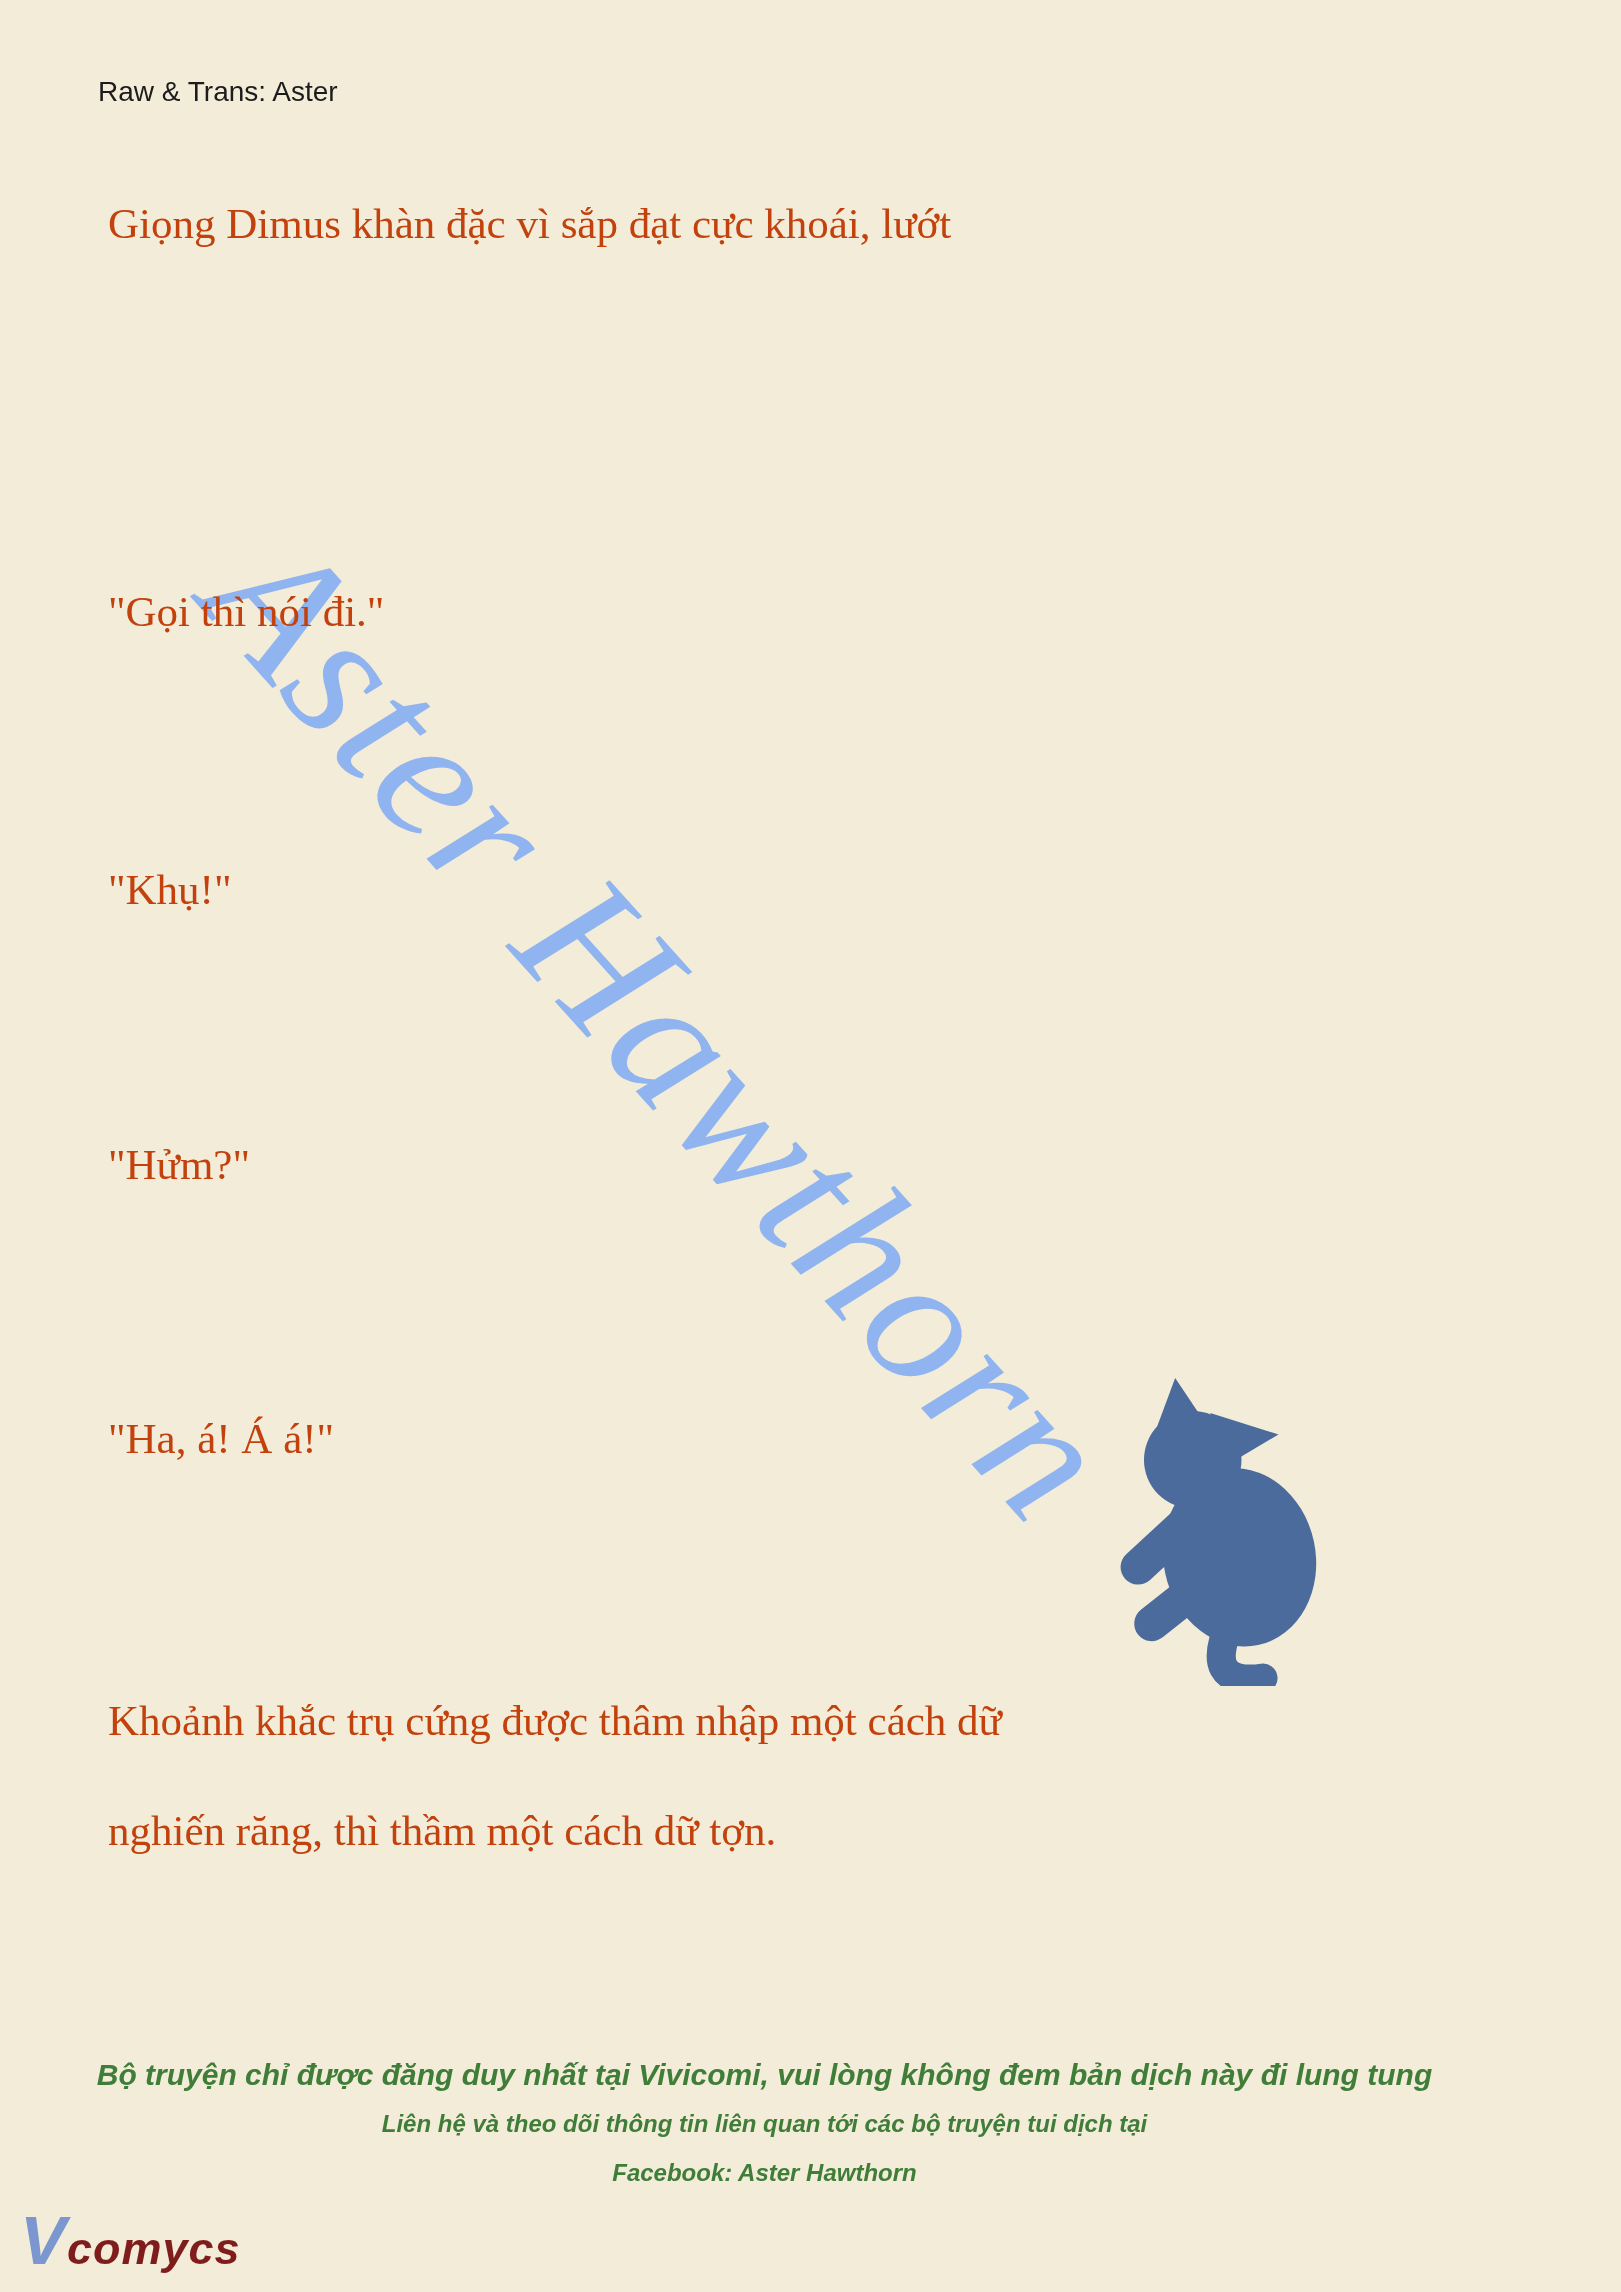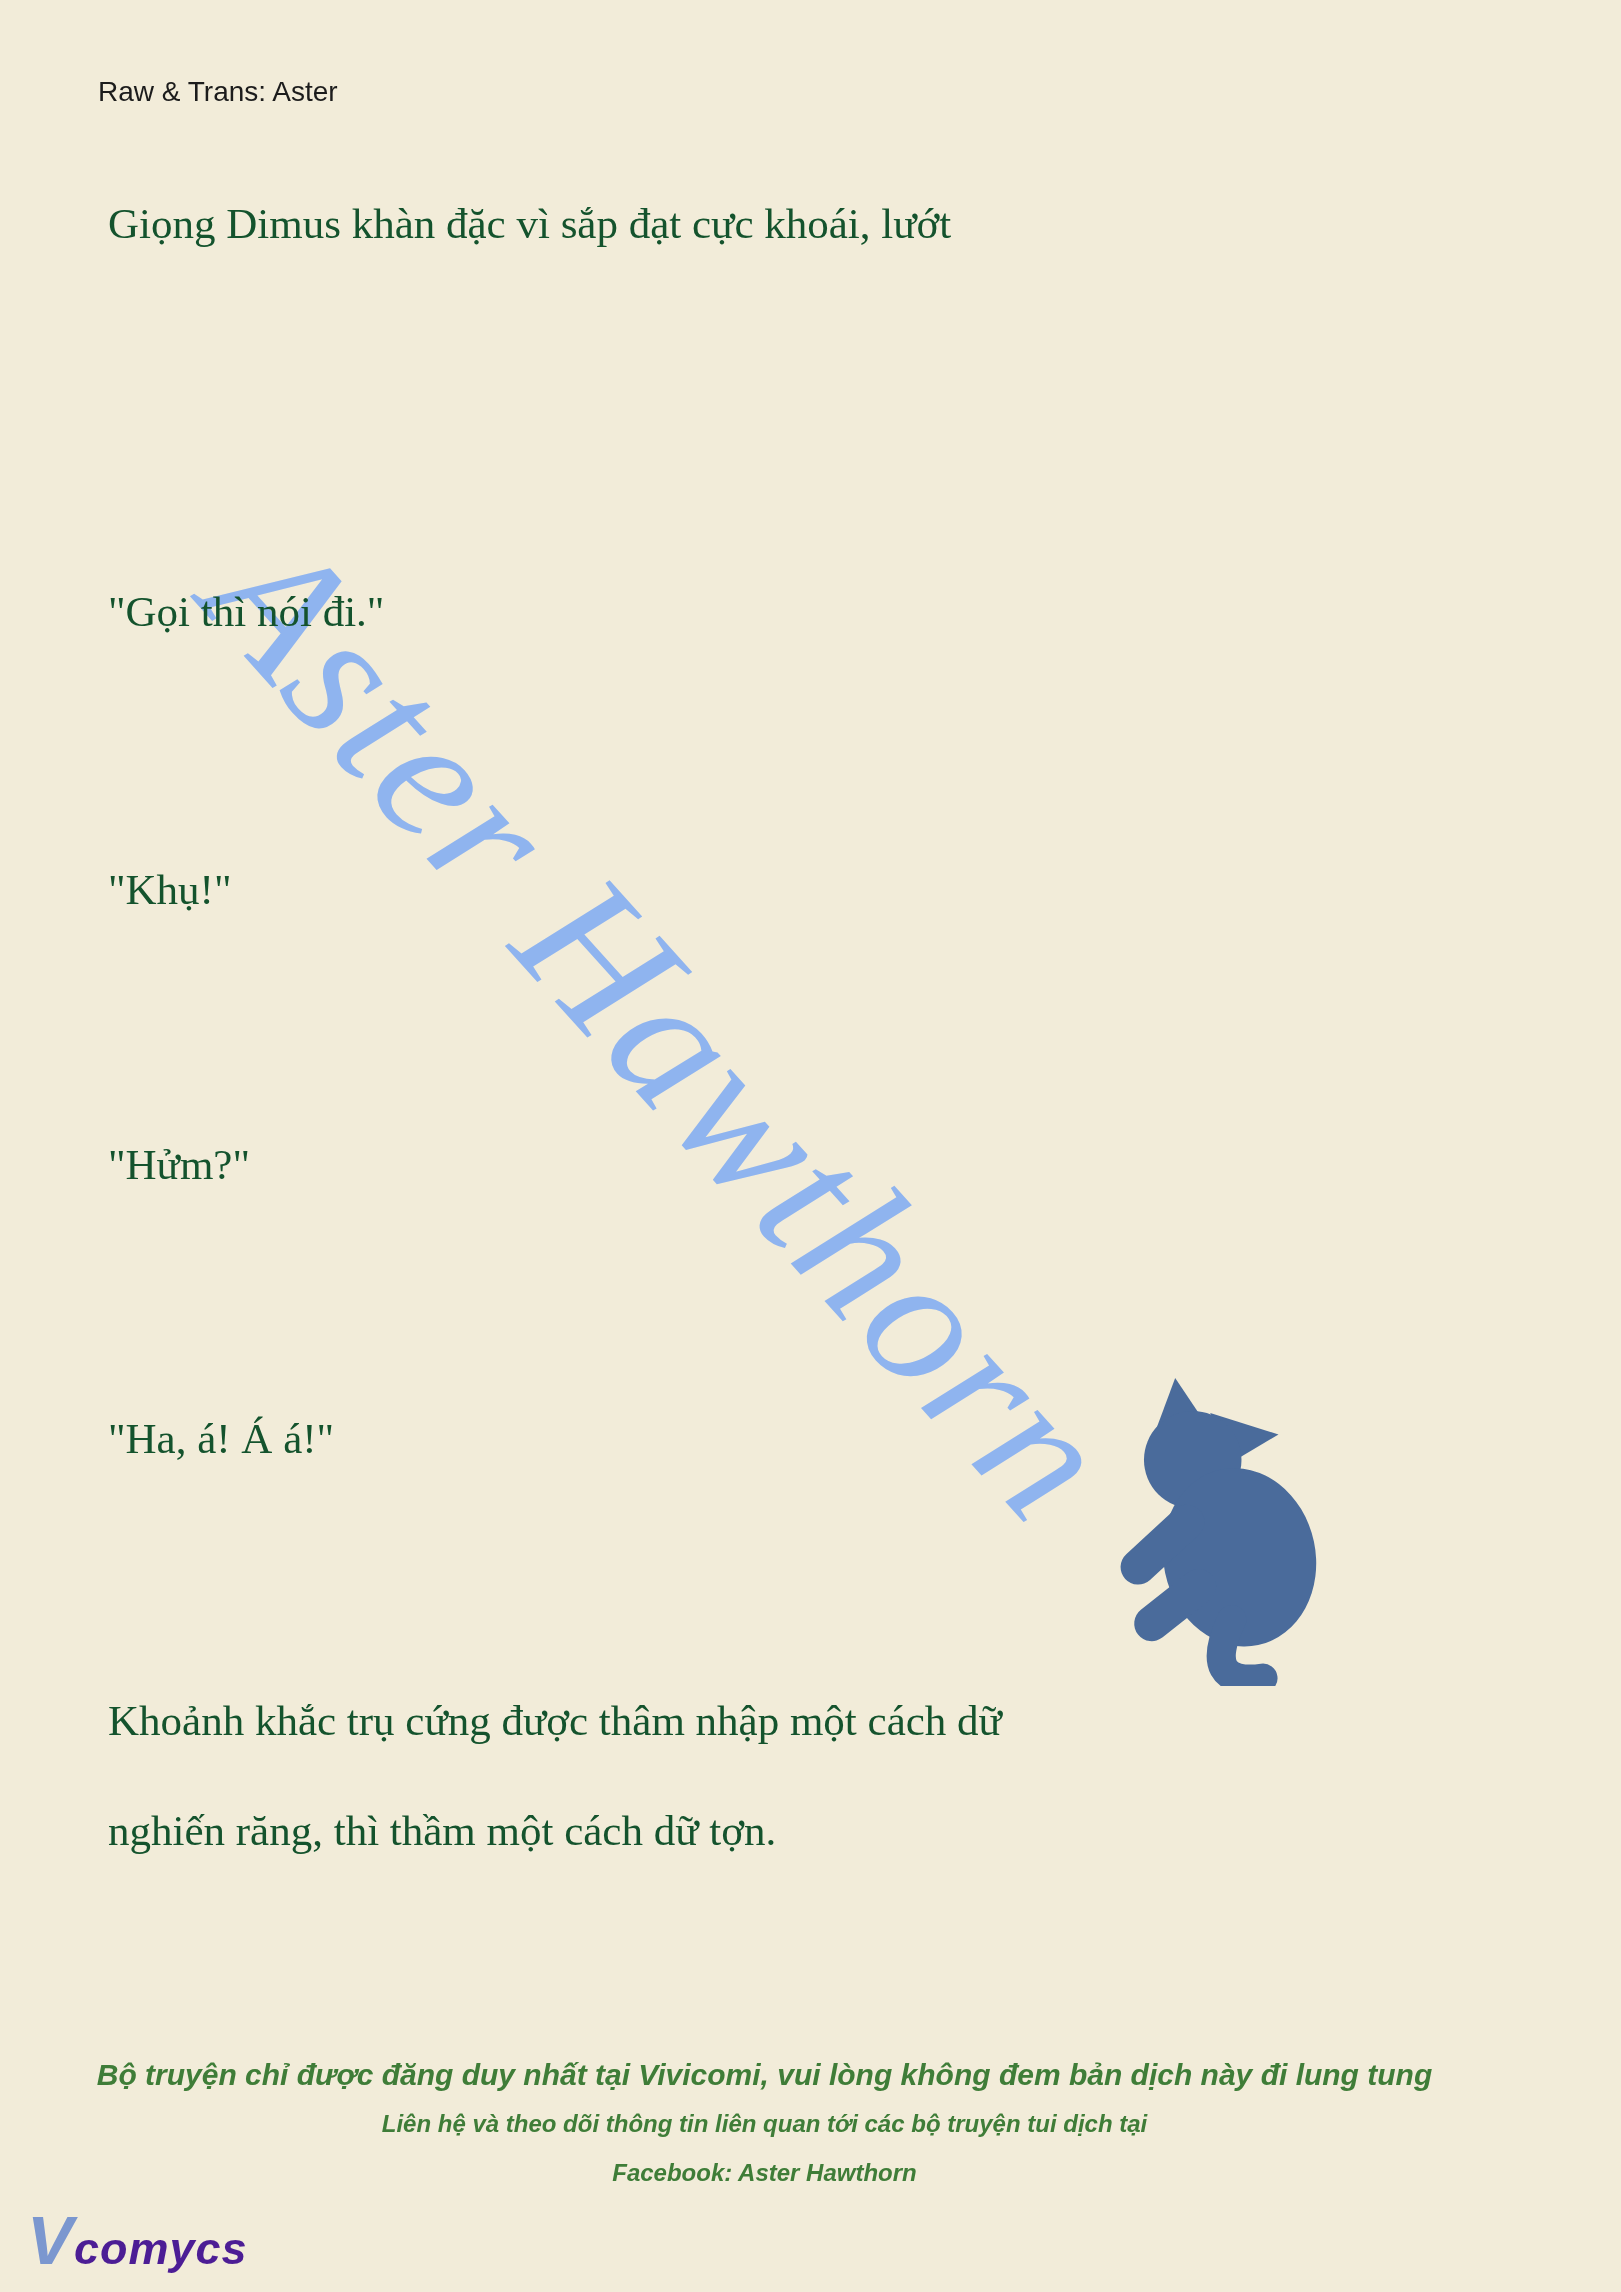--- a/index.html
+++ b/index.html
@@ -20,21 +20,21 @@
     font-size: 28px;
     color: #1c1c1c;
     white-space: nowrap;
   }
 
   .bodytext {
     left: 108px;
     width: 1431px;
     font-size: 43px;
     line-height: 110px;
-    color: #14532d;
+    color: #c2410c;
     white-space: nowrap;
   }
   .bodytext div { height: 110px; }
 
   .watermark {
     left: 323px; top: 490px;
     font-size: 186px;
     font-style: italic;
     color: #8fb4ef;
     letter-spacing: 3.9px;
@@ -60,25 +60,25 @@
     font-weight: bold;
     color: #3f7d38;
     white-space: nowrap;
     z-index: 2;
   }
   .footer-1 { top: 2058px; font-size: 30px; }
   .footer-2 { top: 2110px; font-size: 24px; }
   .footer-3 { top: 2159px; font-size: 24px; }
 
   .logo {
-    left: 27px; top: 2201px;
+    left: 20px; top: 2201px;
     font-family: "Liberation Sans", sans-serif;
     font-style: italic;
     font-weight: bold;
-    color: #4c1d95;
+    color: #7f1d1d;
     white-space: nowrap;
     z-index: 2;
     font-size: 45px;
     letter-spacing: 1px;
   }
   .logo::first-letter {
     font-size: 69px;
     color: #7b97cf;
   }
 </style>

